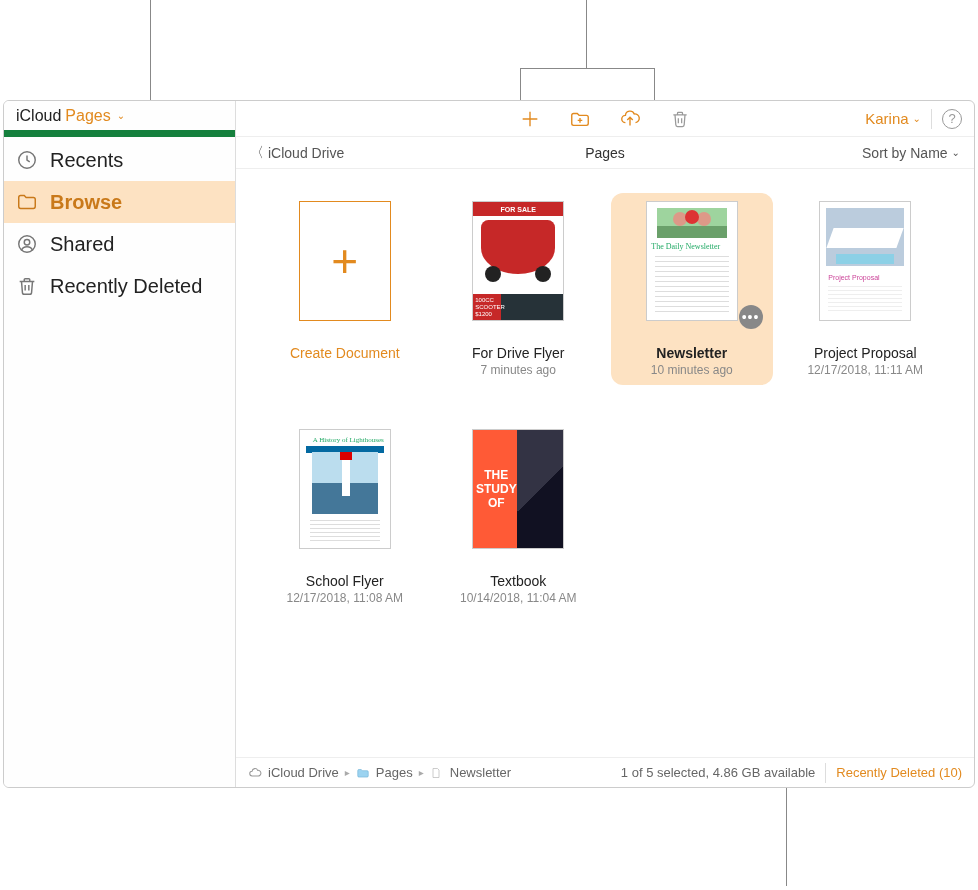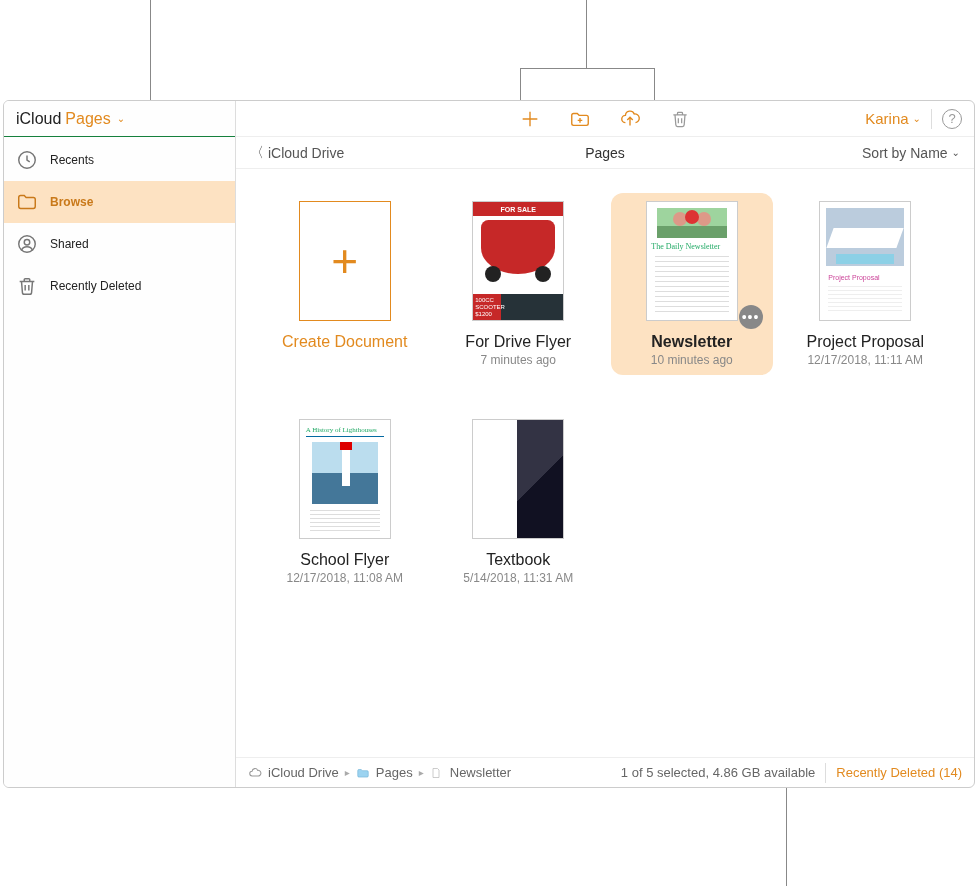--- a/index.html
+++ b/index.html
@@ -50,36 +50,36 @@
     border-right: 1px solid #ddd;
     background: #fefefe;
     display: flex;
     flex-direction: column;
   }
   .sidebar-header {
     height: 36px;
     display: flex;
     align-items: center;
     padding: 0 12px;
-    border-bottom: 1px solid #15803d;
+    border-bottom: 7px solid #15803d;
     color: #222;
     font-size: 16px;
     gap: 4px;
   }
   .sidebar-header .icloud-word { color: #222; font-weight: 500; }
   .sidebar-header .pages-word { color: #e28a1f; font-weight: 400; }
   .sidebar-header .chev { color: #e28a1f; margin-left: 2px; }
   .sidebar-list { display: flex; flex-direction: column; padding-top: 2px; }
   .sidebar-item {
     height: 42px;
     display: flex;
     align-items: center;
     padding: 0 12px;
     gap: 12px;
-    font-size: 12px;
+    font-size: 20px;
     color: #222;
     cursor: pointer;
   }
   .sidebar-item.active {
     background: #fde2c2;
     color: #c9791a;
     font-weight: bold;
   }
   .sidebar-item .sicon { width: 22px; height: 22px; display:flex; align-items:center; justify-content:center; }
   .sidebar-item .sicon svg { stroke: #777; }
@@ -183,22 +183,22 @@
     display: flex;
     align-items: center;
     justify-content: center;
     position: relative;
     overflow: hidden;
   }
   .doc.create .thumb {
     border: 1.5px solid #e28a1f;
   }
   .doc .title {
-    margin-top: 12px;
-    font-size: 16px;
+    margin-top: 24px;
+    font-size: 14px;
     color: #222;
     text-align: right;
   }
   .doc.create .title { color: #e28a1f; }
   .doc.selected .title { font-weight: 600; }
   .doc .meta {
     margin-top: 2px;
     font-size: 12px;
     color: #888;
     text-align: center;
@@ -271,22 +271,23 @@
   .proposal-pool { position:absolute; bottom:2px; left:10px; right:10px; height:10px; background:#8cd0e6; }
   .proposal-label {
     position:absolute; top:72px; left:8px; color:#c49; font-size:7px;
   }
   .proposal-lines {
     position:absolute; top:84px; left:8px; right:8px; bottom:6px;
     background: repeating-linear-gradient(#eee 0 1px, transparent 1px 4px);
   }
   .lh-header {
     position:absolute; top:6px; left:6px; right:6px;
-    color:#2a6; font-family: Georgia, serif; font-size:7px; border-bottom:1px solid #0369a1;
+    color:#2a6; font-family: Georgia, serif; font-size:7px; border-bottom:7px solid #0369a1;
     padding-bottom:2px;
+    text-align:right;
   }
   .lh-photo {
     position:absolute; top:22px; left:12px; right:12px; height:62px;
     background: linear-gradient(#bde 50%, #479 50%);
   }
   .lh-tower { position:absolute; top:26px; left:42px; width:8px; height:40px; background:#fff; }
   .lh-top { position:absolute; top:22px; left:40px; width:12px; height:8px; background:#d00; }
   .lh-lines {
     position:absolute; top:90px; left:10px; right:10px; bottom:6px;
     background: repeating-linear-gradient(#ddd 0 1px, transparent 1px 4px);
@@ -485,24 +486,25 @@
             <div class="lh-tower"></div>
             <div class="lh-top"></div>
             <div class="lh-lines"></div>
           </div>
           <div class="title">School Flyer</div>
           <div class="meta">12/17/2018, 11:08 AM</div>
         </div>
 
         <div class="doc">
           <div class="thumb">
+            <div class="tb-left">THE STUDY OF</div>
             <div class="tb-right"></div>
           </div>
           <div class="title">Textbook</div>
-          <div class="meta">5/14/2018, 11:31 AM</div>
+          <div class="meta">10/14/2018, 11:04 AM</div>
         </div>
 
       </div>
     </div>
 
     <div class="statusbar">
       <div class="crumb">
         <span class="mini-icon">
           <svg viewBox="0 0 24 24" width="14" height="14" fill="none" stroke="#999" stroke-width="1.8">
               <path d="M7 17a4 4 0 0 1 0-8 5 5 0 0 1 9.6-1.5A4 4 0 1 1 18 17z"></path>
@@ -520,18 +522,18 @@
         <span class="mini-icon">
           <svg viewBox="0 0 24 24" width="12" height="14" fill="#fff" stroke="#bbb" stroke-width="1.5">
               <path d="M6 3h9l3 3v15H6z"></path>
             </svg>
         </span>
         <span>Newsletter</span>
       </div>
       <div class="status-right">
         <span>1 of 5 selected, 4.86 GB available</span>
         <div class="divider-v"></div>
-        <span class="rd-link">Recently Deleted (14)</span>
+        <span class="rd-link">Recently Deleted (10)</span>
       </div>
     </div>
 
   </div>
 </div>
 
 </body></html>

